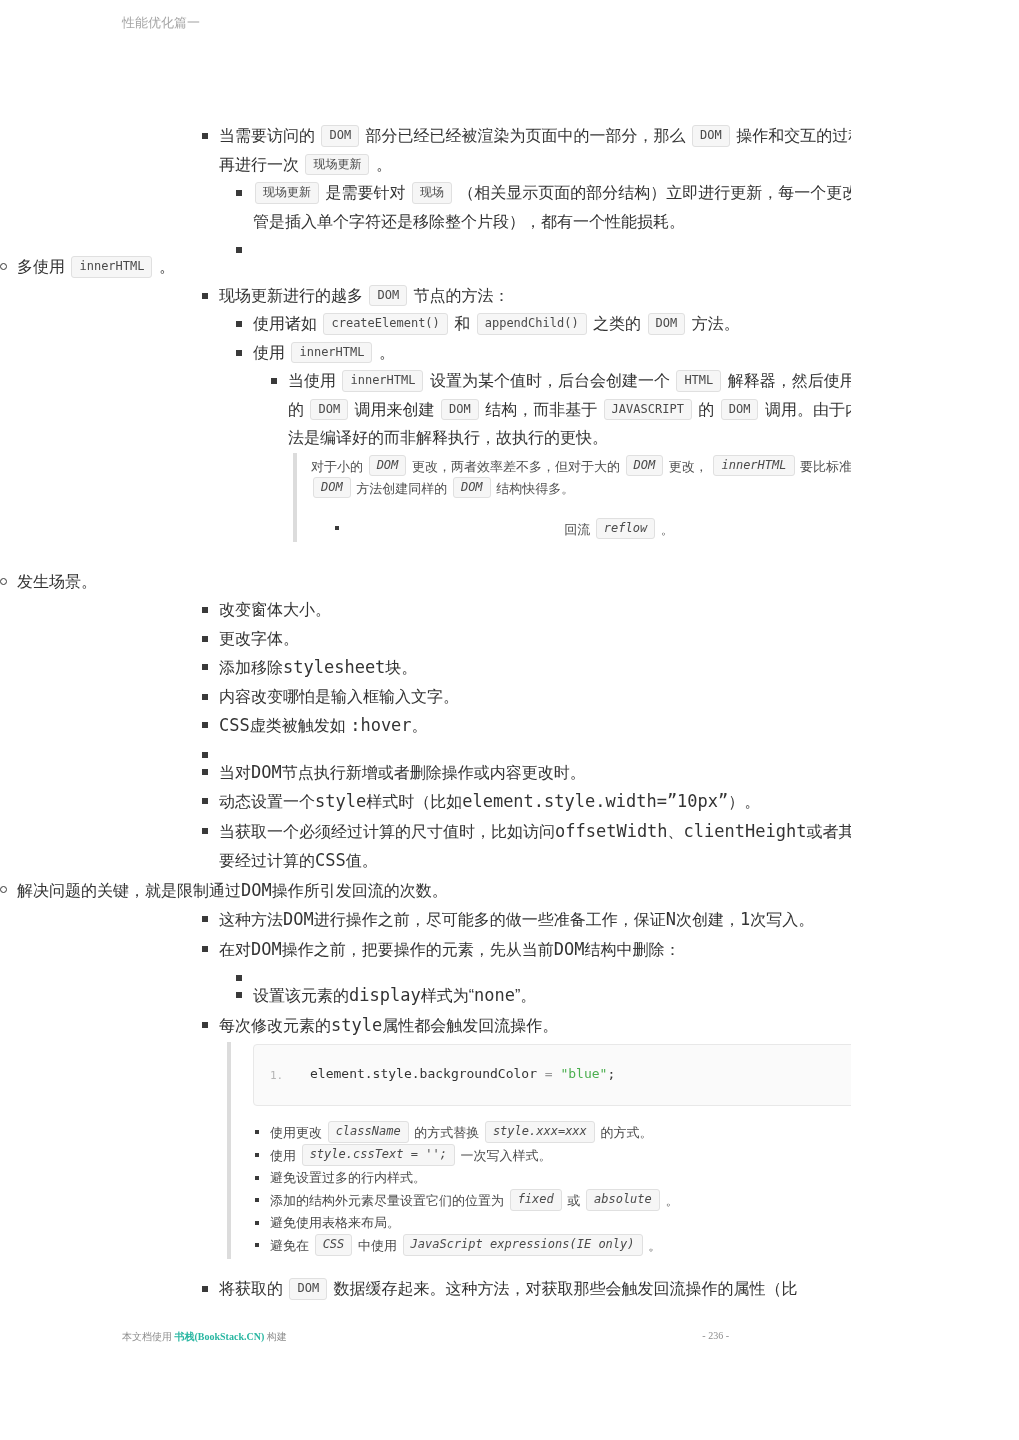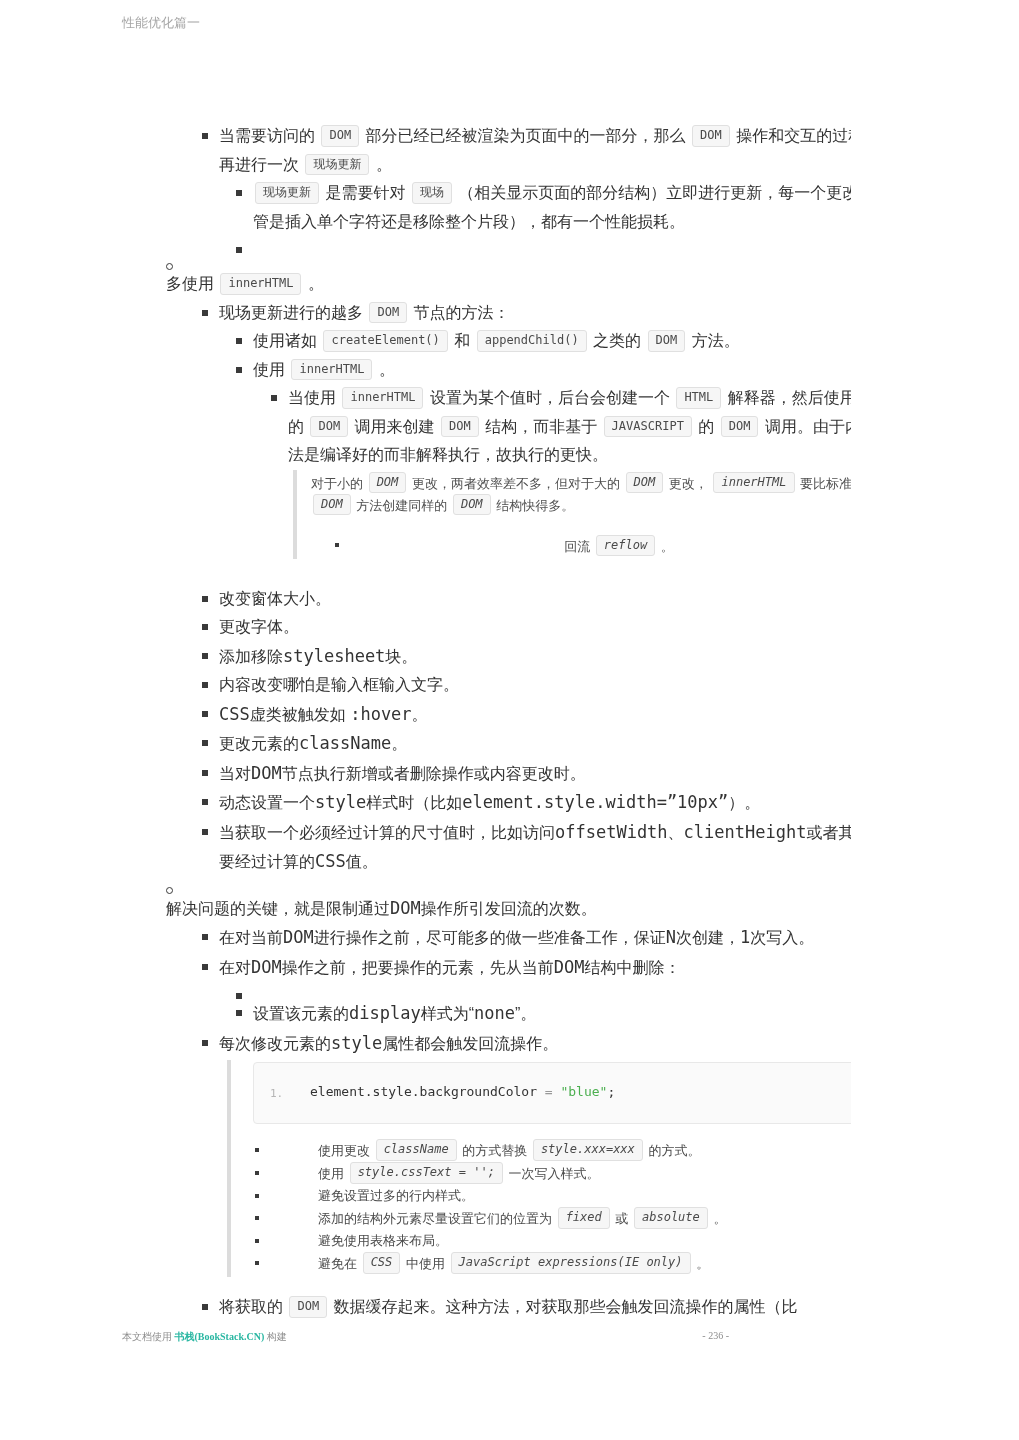--- a/index.html
+++ b/index.html
@@ -4,21 +4,21 @@
 <style>
   html,body{margin:0;padding:0;background:#ffffff;}
   .page{position:relative;width:851px;height:1440px;background:#ffffff;overflow:hidden;
         font-family:"Liberation Sans","DejaVu Sans",sans-serif;}
   .header{position:absolute;left:122px;top:14px;font-size:13px;color:var(--muted);}
   .doc{position:absolute;left:0;top:122px;width:1019px;}
 
   
   .row{display:flex;align-items:flex-start;line-height:28.5px;font-size:16px;color:var(--text);
        padding-right:120px;}
-  .lv0{padding-left:166px;flex-direction:column;}
+  .lv0{}
   .lv1{padding-left:202px;}
   .lv2{padding-left:236px;}
   .lv3{padding-left:271px;}
   .mkwrap{flex:0 0 17px;}
   .mk{display:block;width:6px;height:6px;margin-top:11px;}
   .mk.square{background:#3a3a3a;}
   .mk.circle{width:5px;height:5px;border:1.5px solid #3a3a3a;border-radius:50%;background:transparent;margin-top:10px;}
   .txt{flex:1;min-width:0;}
 
   
@@ -38,21 +38,21 @@
   
   .bq2{margin:2px 0 16px 227px;border-left:4px solid var(--quote-border);padding:2px 0 2px 22px;}
   .codebox{box-sizing:border-box;width:630px;background:var(--code-bg);border:1px solid var(--code-border);
            border-radius:4px;padding:20px 16px;display:flex;align-items:flex-start;
            font-family:"DejaVu Sans Mono","Liberation Mono",monospace;font-size:13px;line-height:18px;}
   .lineno{flex:0 0 40px;color:#b5b5b5;font-size:11px;padding-top:2px;}
   .tok-plain{color:var(--code-plain);}
   .tok-op{color:var(--code-op);}
   .tok-str{color:var(--code-str);}
   .sm-list{margin-top:15px;}
-  .sm-item{display:flex;font-size:13px;line-height:22px;color:#4a4a4a;gap:48px;}
+  .sm-item{display:flex;font-size:13px;line-height:22px;color:#4a4a4a;}
   .sm-item .mkwrap{flex:0 0 15px;padding-left:2px;}
   .sm-item .mk{width:4px;height:4px;margin-top:9px;}
 
   
   .footer{position:absolute;left:122px;right:122px;top:1330px;display:flex;justify-content:space-between;
           font-size:10px;color:#8c8c8c;font-family:"Liberation Serif","DejaVu Serif",serif;}
   .brand{color:var(--brand);font-weight:bold;}
 </style>
 </head>
 <body>
@@ -109,20 +109,26 @@
       </div>
       <div class="bq">
         <div class="bq-para"><span class="t">对于小的 </span><span class="b i">DOM</span><span class="t"> 更改，两者效率差不多，但对于大的 </span><span class="b i">DOM</span><span class="t"> 更改， </span><span class="b i">innerHTML</span><span class="t"> 要比标准的 </span><span class="b i">DOM</span><span class="t"> 方法创建同样的 </span><span class="b i">DOM</span><span class="t"> 结构快得多。</span></div>
         <div class="bq-li">
           <span class="mkwrap">
             <span class="mk square"></span>
           </span>
           <span class="txt"><span class="t">回流 </span><span class="b i">reflow</span><span class="t"> 。</span></span>
         </div>
       </div>
+      <div class="row lv0">
+        <span class="mkwrap">
+          <span class="mk circle"></span>
+        </span>
+        <span class="txt"><span class="t">发生场景。</span></span>
+      </div>
       <div class="row lv1">
         <span class="mkwrap">
           <span class="mk square"></span>
         </span>
         <span class="txt"><span class="t">改变窗体大小。</span></span>
       </div>
       <div class="row lv1">
         <span class="mkwrap">
           <span class="mk square"></span>
         </span>
@@ -143,21 +149,20 @@
       <div class="row lv1">
         <span class="mkwrap">
           <span class="mk square"></span>
         </span>
         <span class="txt"><span class="m">CSS</span><span class="t">虚类被触发如 </span><span class="m">:hover</span><span class="t">。</span></span>
       </div>
       <div class="row lv1">
         <span class="mkwrap">
           <span class="mk square"></span>
         </span>
-        <span class="txt"><span class="t">更改元素的</span><span class="m">className</span><span class="t">。</span></span>
       </div>
       <div class="row lv1">
         <span class="mkwrap">
           <span class="mk square"></span>
         </span>
         <span class="txt"><span class="t">当对</span><span class="m">DOM</span><span class="t">节点执行新增或者删除操作或内容更改时。</span></span>
       </div>
       <div class="row lv1">
         <span class="mkwrap">
           <span class="mk square"></span>
@@ -173,21 +178,21 @@
       <div class="row lv0">
         <span class="mkwrap">
           <span class="mk circle"></span>
         </span>
         <span class="txt"><span class="t">解决问题的关键，就是限制通过</span><span class="m">DOM</span><span class="t">操作所引发回流的次数。</span></span>
       </div>
       <div class="row lv1">
         <span class="mkwrap">
           <span class="mk square"></span>
         </span>
-        <span class="txt"><span class="t">在对当前</span><span class="m">DOM</span><span class="t">进行操作之前，尽可能多的做一些准备工作，保证</span><span class="m">N</span><span class="t">次创建，</span><span class="m">1</span><span class="t">次写入。</span></span>
+        <span class="txt"><span class="t">这种方法</span><span class="m">DOM</span><span class="t">进行操作之前，尽可能多的做一些准备工作，保证</span><span class="m">N</span><span class="t">次创建，</span><span class="m">1</span><span class="t">次写入。</span></span>
       </div>
       <div class="row lv1">
         <span class="mkwrap">
           <span class="mk square"></span>
         </span>
         <span class="txt"><span class="t">在对</span><span class="m">DOM</span><span class="t">操作之前，把要操作的元素，先从当前</span><span class="m">DOM</span><span class="t">结构中删除：</span></span>
       </div>
       <div class="row lv2">
         <span class="mkwrap">
           <span class="mk square"></span>

